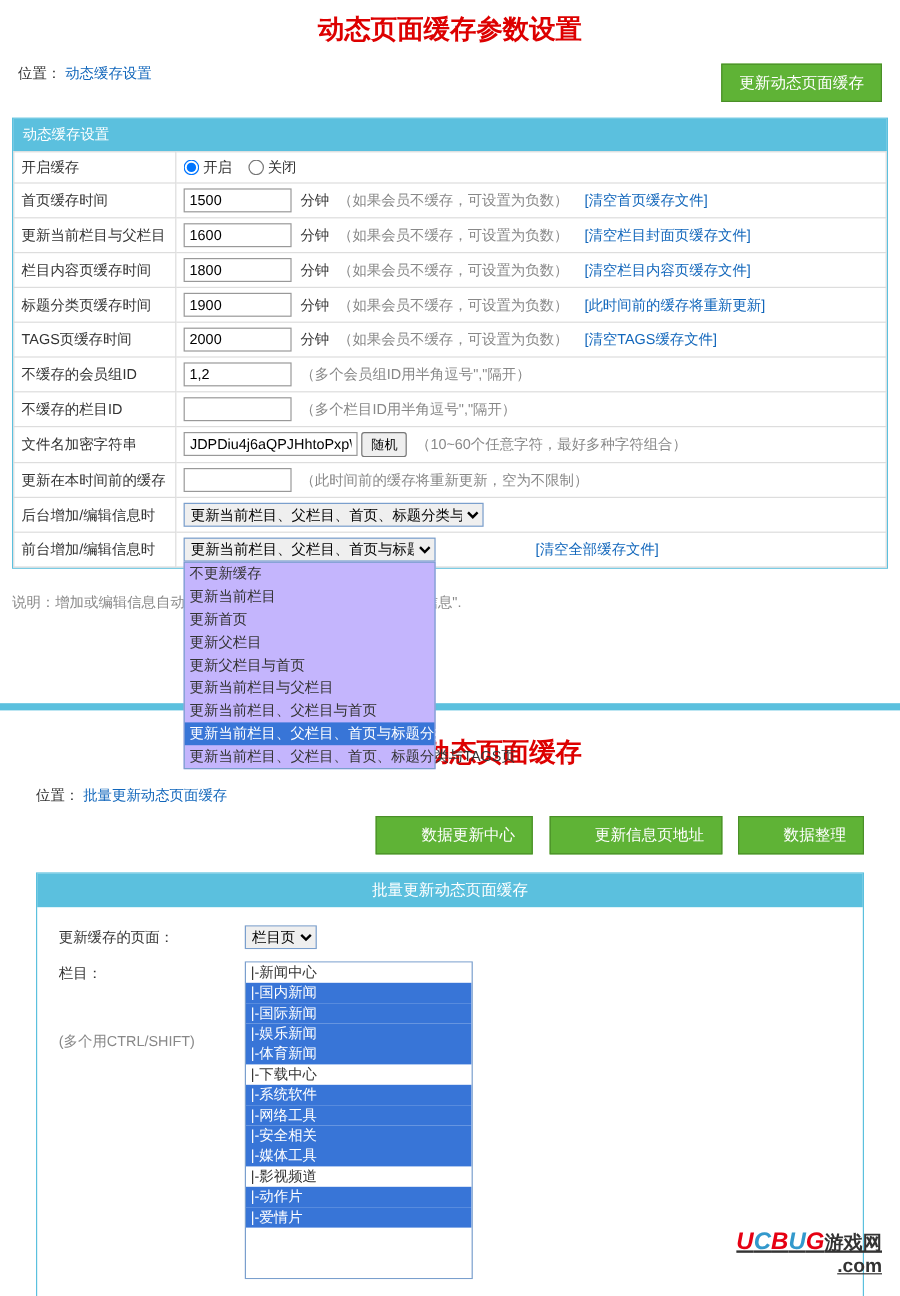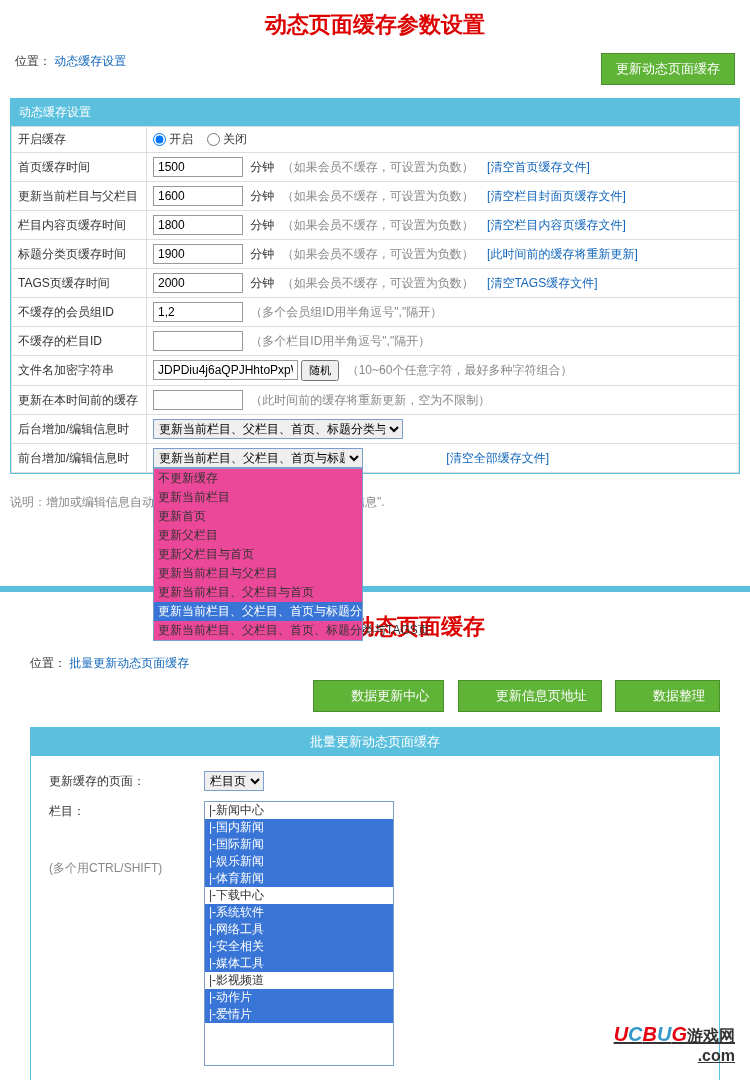--- a/index.html
+++ b/index.html
@@ -20,21 +20,21 @@
 .unit { color: #333; margin-left: 4px; }
 .hint { color: #888; margin-left: 4px; }
 .link-action { color: #1166bb; text-decoration: none; margin-left: 10px; }
 .link-action-br::before { content: "["; }
 .link-action-br::after { content: "]"; }
 .radio-wrap input { vertical-align: middle; }
 .radio-wrap label { margin-right: 10px; vertical-align: middle; }
 .btn-small { font-size: 11px; padding: 1px 6px; cursor: pointer; }
 .dropdown-select { border: 1px solid #7a9fcd; font-size: 12px; padding: 1px; width: 250px; }
 .dropdown-open { position: relative; display: inline-block; }
-.dropdown-list { position: absolute; top: 100%; left: 0; width: 210px; background: #ec4899; border: 1px solid #7a9fcd; font-size: 12px; z-index: 10; }
+.dropdown-list { position: absolute; top: 100%; left: 0; width: 210px; background: #c4b5fd; border: 1px solid #7a9fcd; font-size: 12px; z-index: 10; }
 .dropdown-list div { padding: 1px 4px; cursor: pointer; white-space: nowrap; }
 .dropdown-list .hl { background: #3875d7; color: #fff; }
 .note-line { color: #888; padding: 5px 10px 15px; font-size: 12px; }
 .spacer-blue { height: 6px; background: #5bc0de; margin: 20px 0 10px; }
 .section2 { padding: 0 0 40px; }
 .btn-row { text-align: right; padding: 0 15px 10px; }
 .btn-row .btn-green { margin-left: 10px; padding-left: 37px; }
 .panel2 { margin: 5px 30px; border: 1px solid #5bc0de; }
 .panel2-header { background: #5bc0de; color: #fff; text-align: center; padding: 5px; font-size: 13px; }
 .panel2-body { padding: 15px 18px; }

